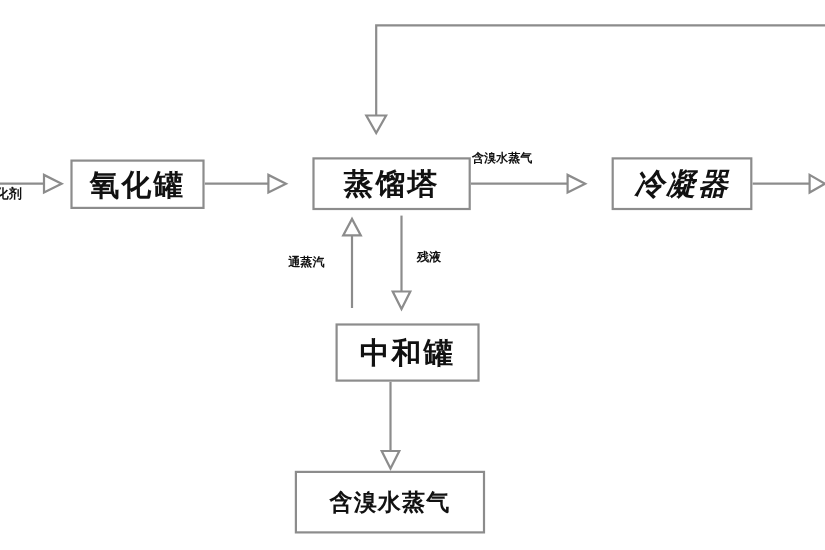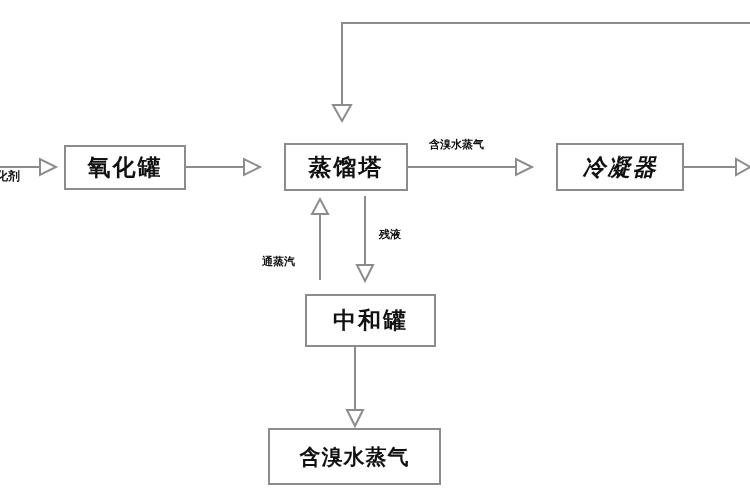--- a/index.html
+++ b/index.html
@@ -21,21 +21,21 @@
     border: 2px solid #8c8c8c;
     background: #ffffff;
     display: flex;
     align-items: center;
     justify-content: center;
     color: #111111;
     font-weight: bold;
     letter-spacing: 2px;
     white-space: nowrap;
   }
-  .node.big   { font-size: 23px; }
+  .node.big   { font-size: 27px; }
   .node.small { font-size: 21px; letter-spacing: 1px; }
 
   .edge-label {
     position: absolute;
     color: #111111;
     font-weight: bold;
     font-size: 11px;
     letter-spacing: 0px;
     white-space: nowrap;
     line-height: 1;
@@ -114,27 +114,27 @@
       <path class="wire" d="M355,347 L355,410"></path>
       <path class="head" d="M347,410 L363,410 L355,426 Z"></path>
     </g>
 
   </svg>
 
   <div class="cut-label" style="left:-4px; top:170px;">化剂</div>
 
   <div class="node big" style="left:64px; top:145px; width:122px; height:45px;">氧化罐</div>
 
-  <div class="node big" style="left:284px; top:143px; width:124px; height:48px;">蒸馏塔</div>
+  <div class="node big" style="left:284px; top:143px; width:144px; height:48px;">蒸馏塔</div>
 
   <div class="node big" style="left:556px; top:143px; width:128px; height:48px;font-style:italic;">冷凝器</div>
 
   <div class="node big" style="left:305px; top:294px; width:131px; height:53px;">中和罐</div>
 
   <div class="node small" style="left:268px; top:428px; width:173px; height:57px;">含溴水蒸气</div>
 
   <div class="edge-label" style="left:429px; top:139px;">含溴水蒸气</div>
 
-  <div class="edge-label" style="left:262px; top:256px;">通蒸汽</div>
+  <div class="edge-label" style="left:262px; top:234px;">通蒸汽</div>
 
   <div class="edge-label" style="left:379px; top:229px;">残液</div>
 
 </div>
 
 </body></html>

